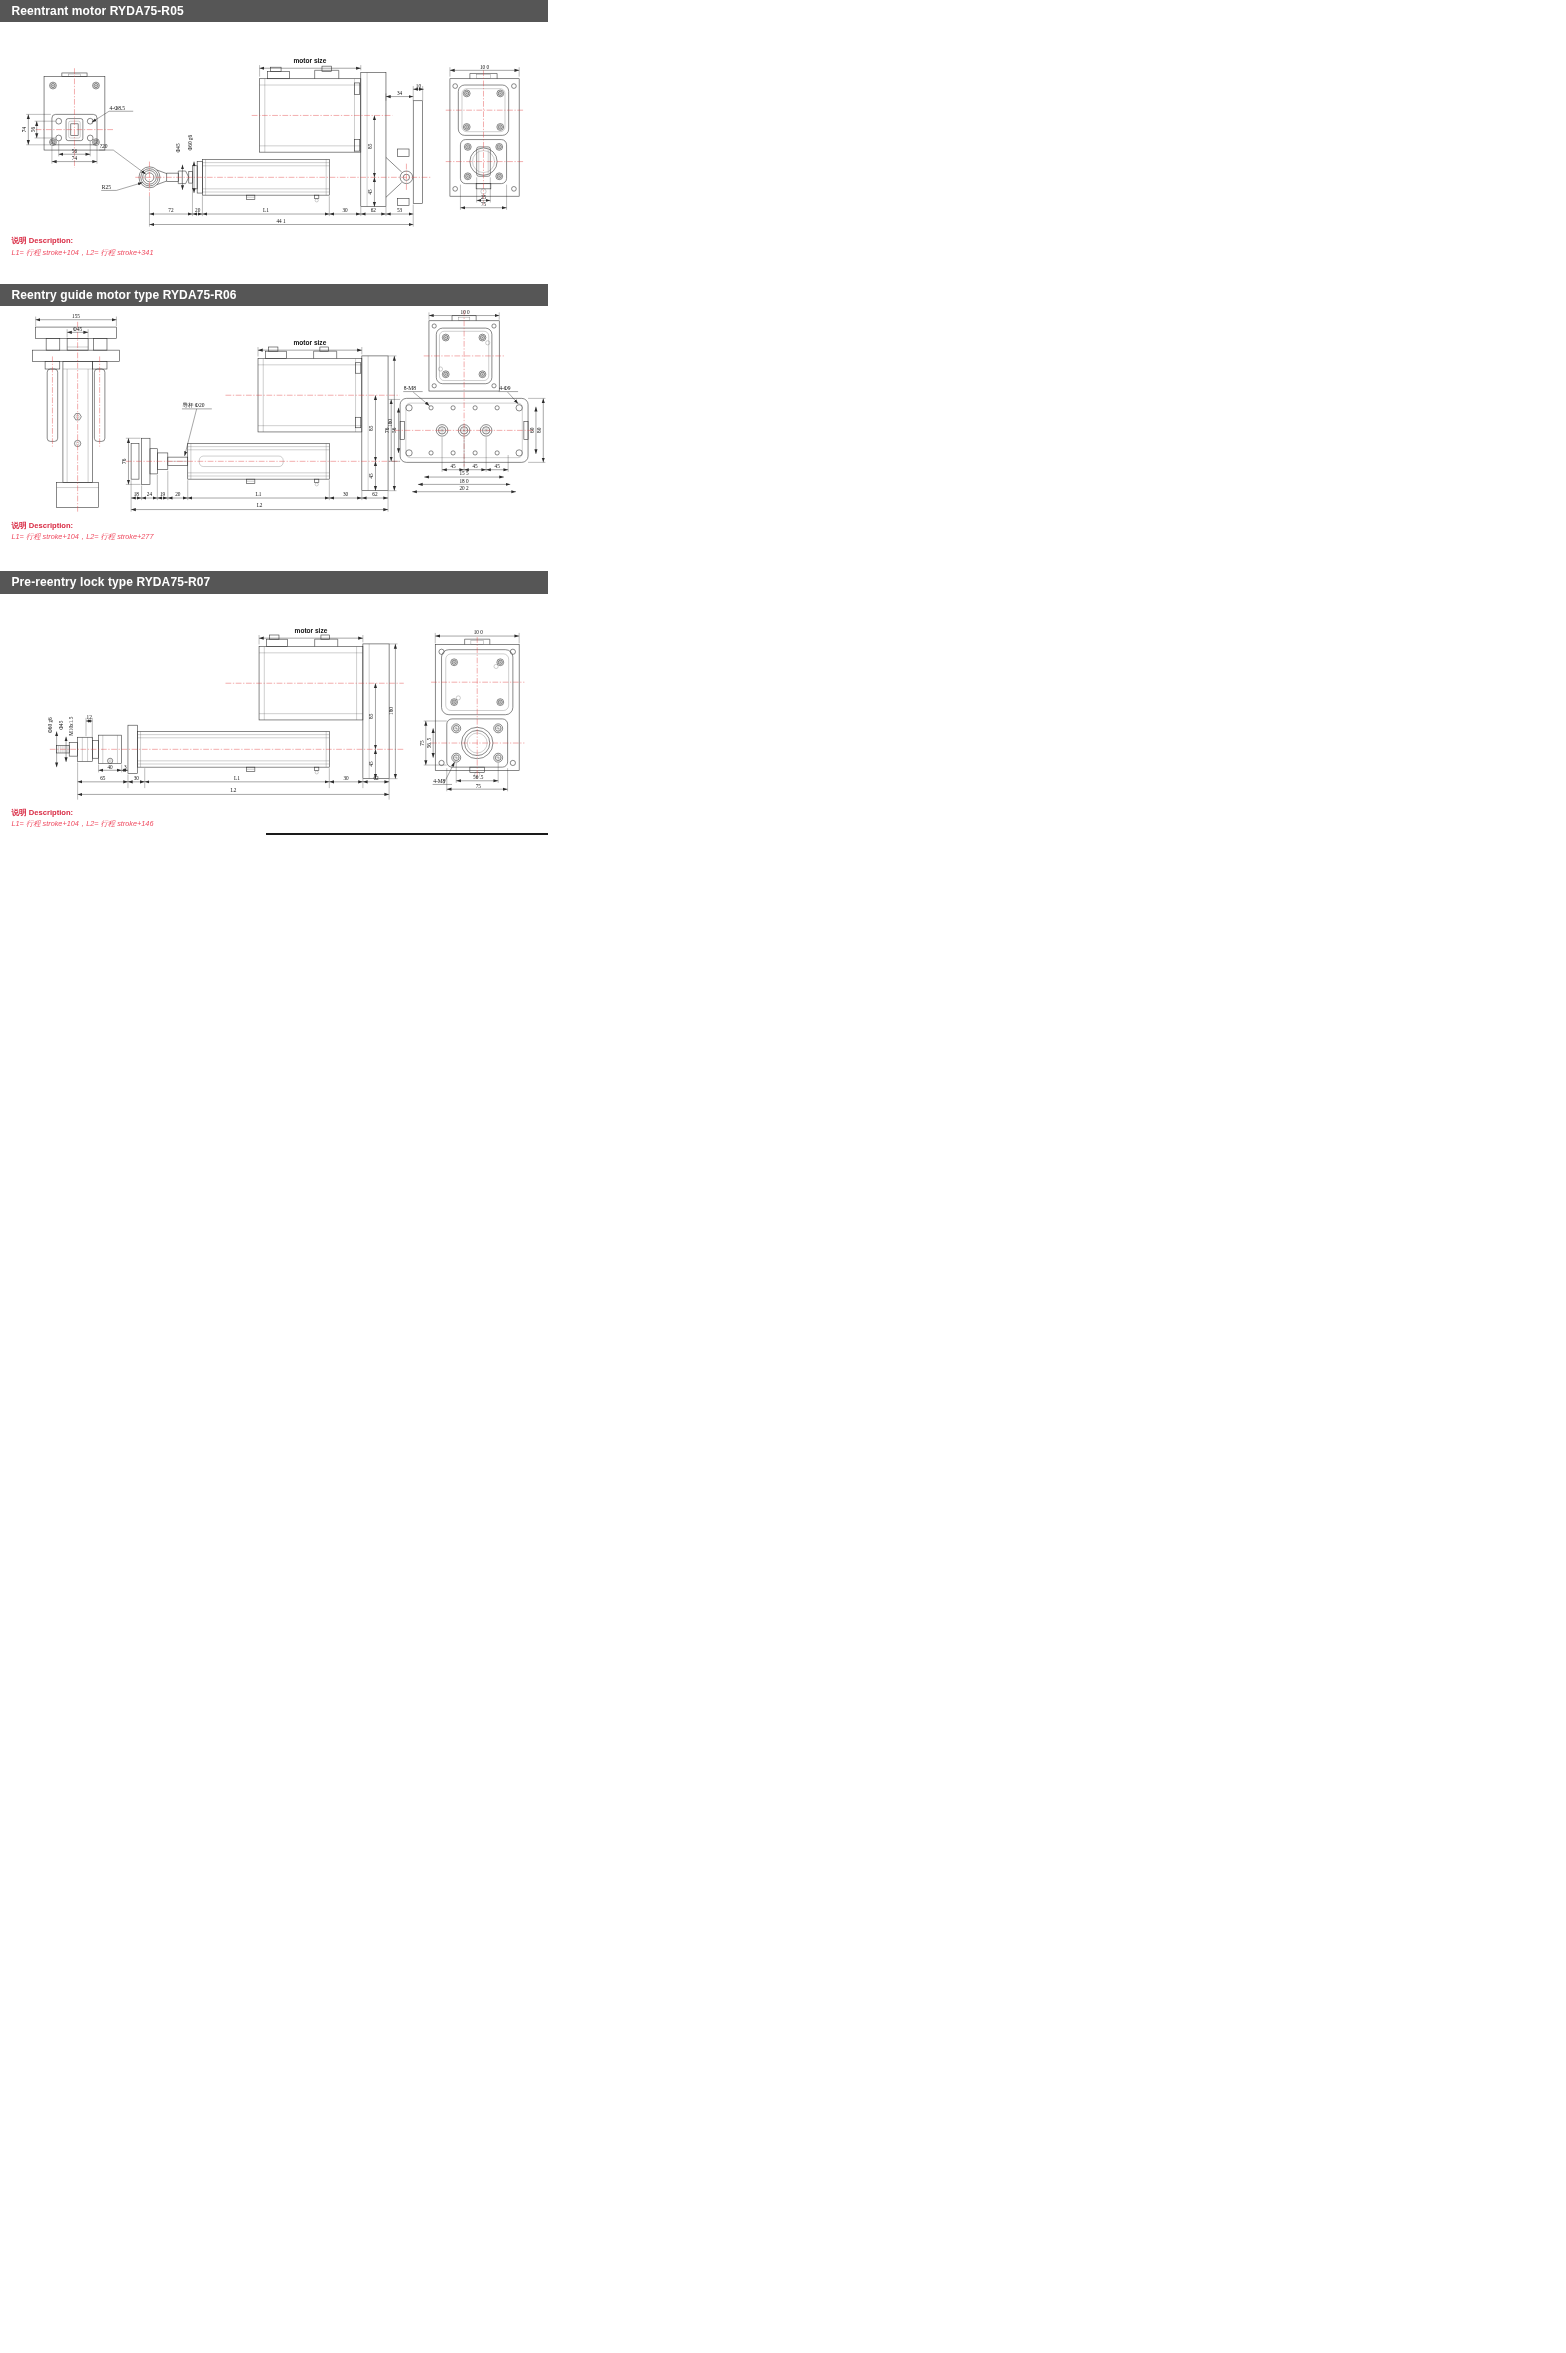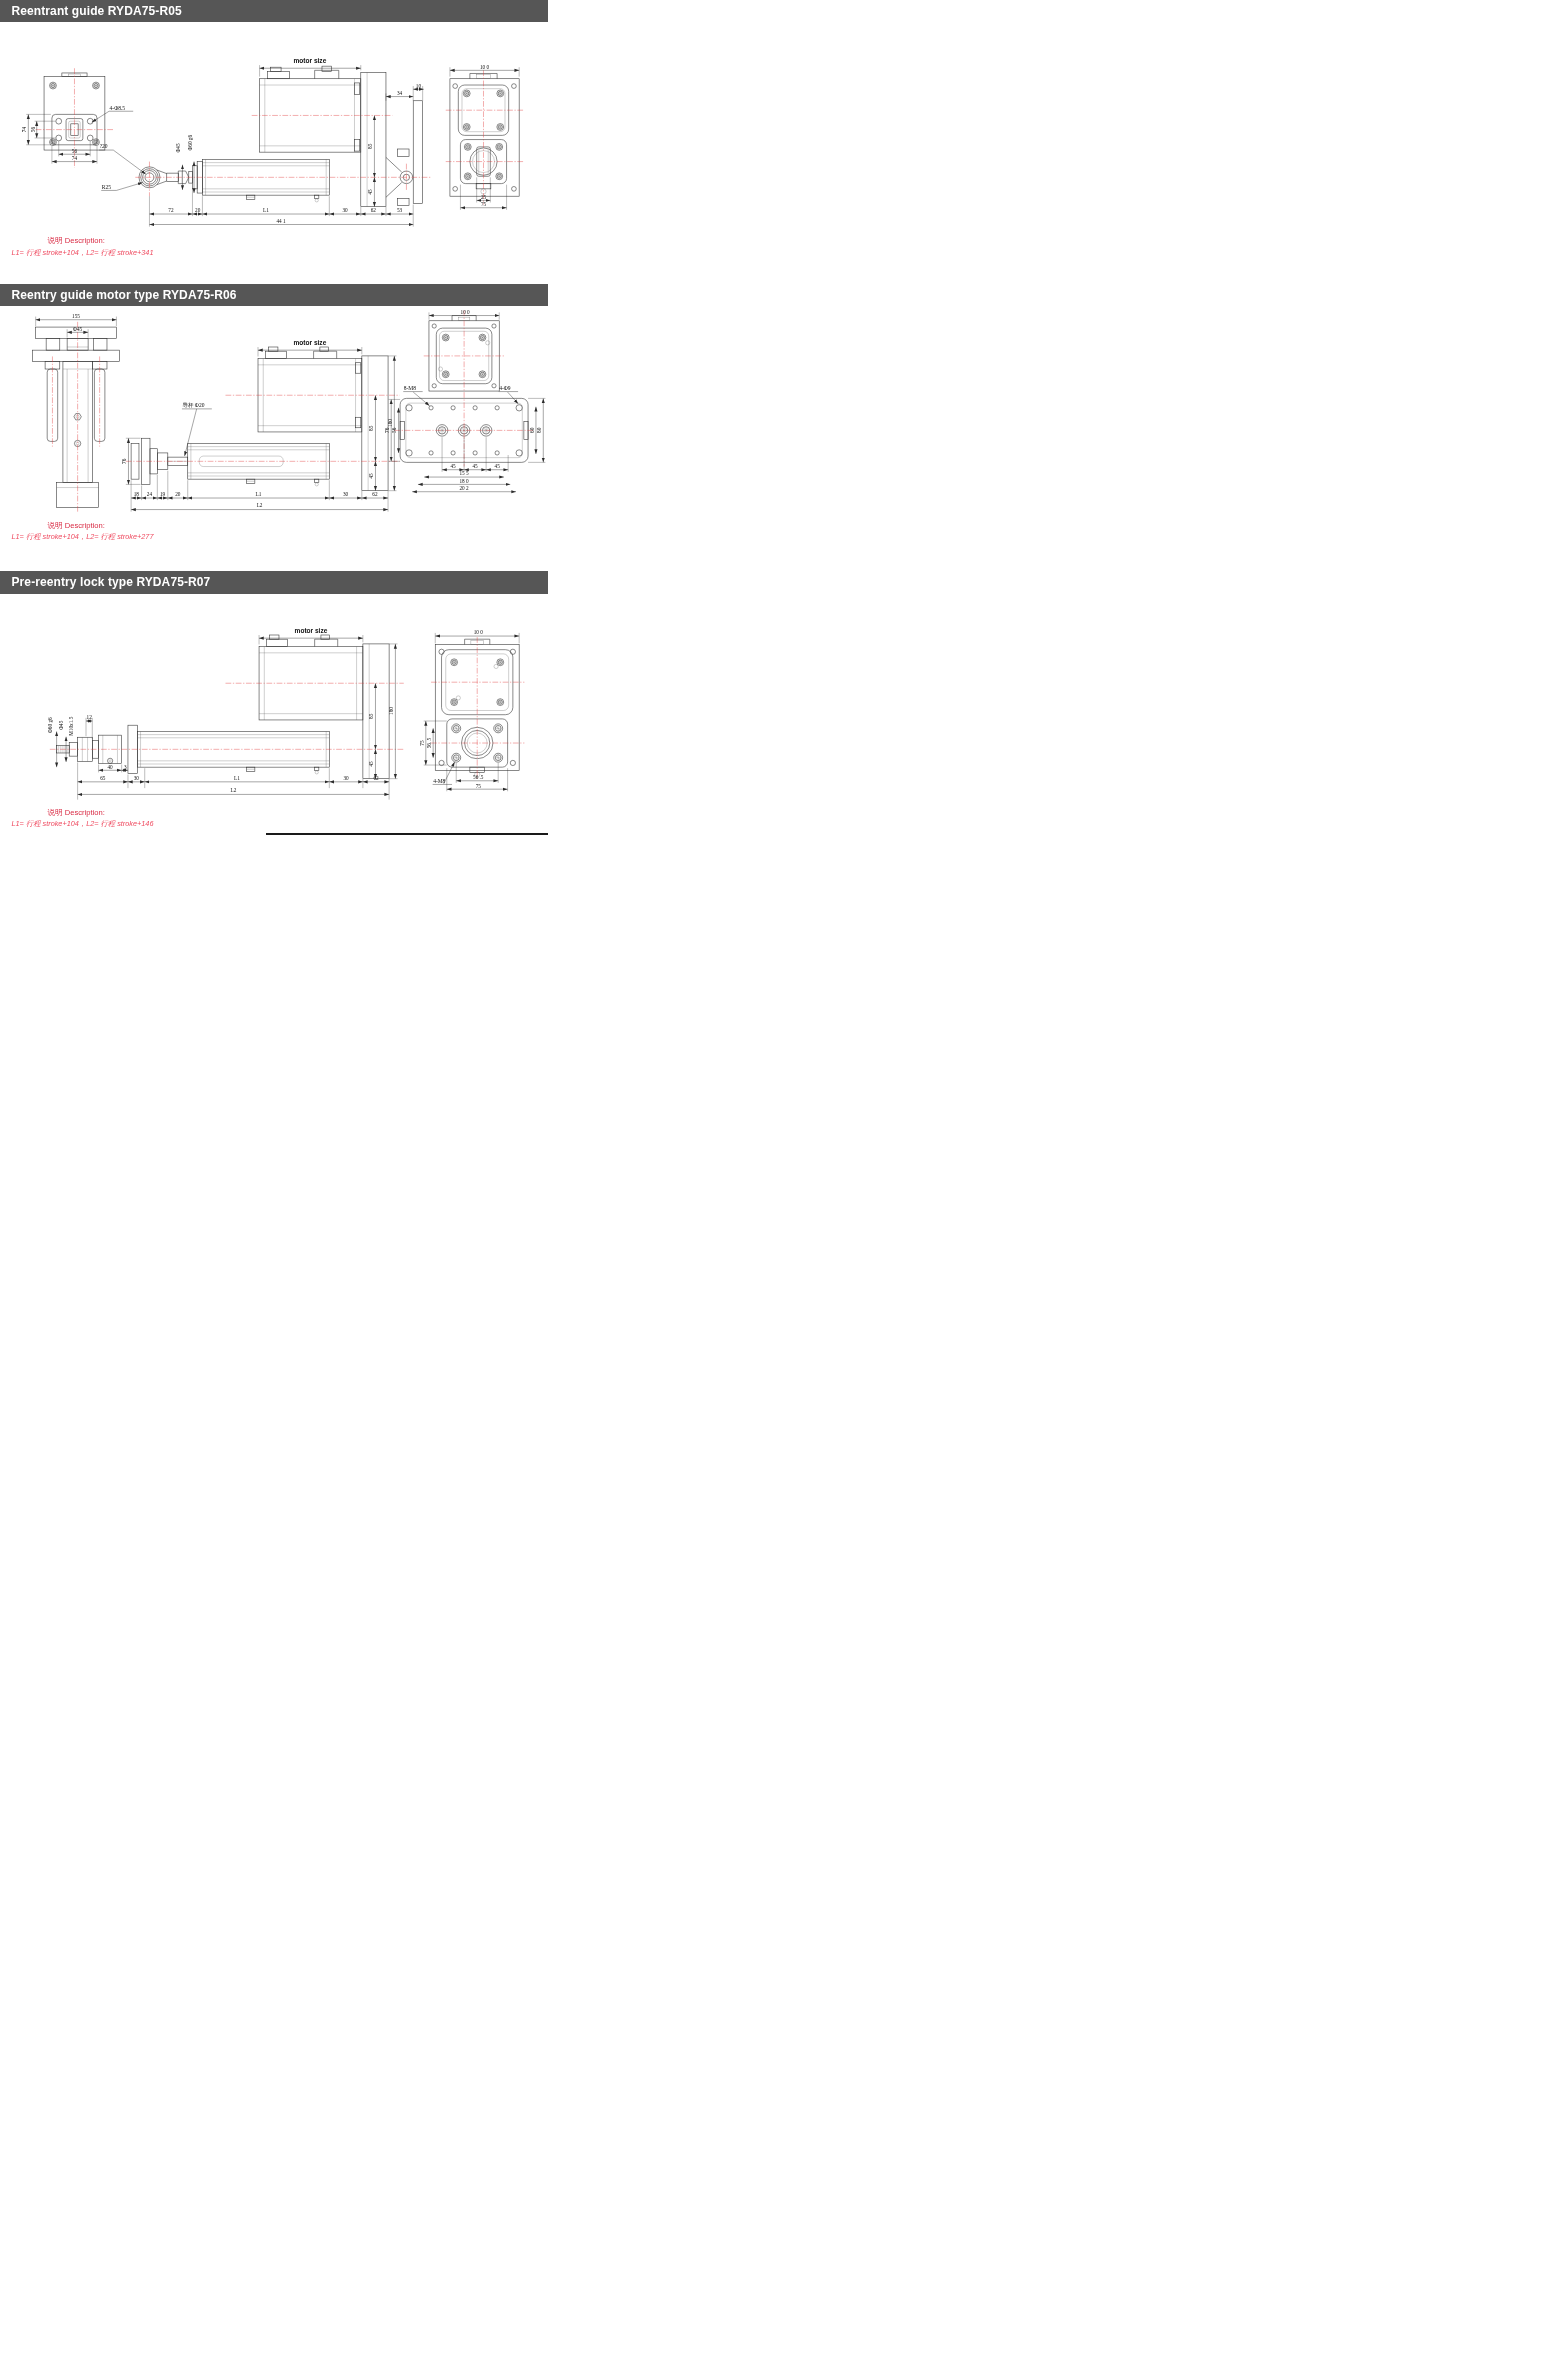--- a/index.html
+++ b/index.html
@@ -3,21 +3,21 @@
 <meta charset="utf-8">
 <style>
   html,body { margin:0; padding:0; background:#ffffff; }
   body { width:548px; font-family:"Liberation Sans", sans-serif; }
   .page { width:548px; position:relative; background:#fff; }
 
   .bar { background:#565656; color:#ffffff; padding:3.7px 0 4.7px 11.5px; }
   .bar .t { font-size:12px; font-weight:bold; letter-spacing:0.1px; }
 
   .desc { margin:3.1px 0 0 11.5px; }
-  .desc .dl { color:#d92b44; font-size:7.6px; font-weight:normal;margin-left:36px; }
+  .desc .dl { color:#d92b44; font-size:7.6px; font-weight:bold; }
   .desc .dt { color:#ef4b60; font-size:7.3px; margin-top:1.6px;font-style:italic; }
 
   .gap-a { height:26px; } .gap-b { height:29px; }
 
   svg.drawing { display:block; }
   .ln  { fill:none; stroke:#333; stroke-width:1.1; }
   .thn { fill:none; stroke:#555; stroke-width:0.55; }
   .cl  { fill:none; stroke:#e23c3c; stroke-width:0.8; stroke-dasharray:11 3 2.5 3; }
   .dim { fill:none; stroke:#2b2b2b; stroke-width:0.8; }
   .ext { fill:none; stroke:#2b2b2b; stroke-width:0.6; }
@@ -26,21 +26,21 @@
   text.ms { font-family:"Liberation Sans", sans-serif; font-size:12.5px; font-weight:bold; fill:#111; text-anchor:middle; }
 
   .bottomline { margin-left:48.5%; height:1.6px; background:#1a1a1a; margin-top:4.2px; }
 </style>
 </head>
 <body>
 
 <div class="page">
 
   <div class="bar">
-    <div class="t">Reentrant guide RYDA75-R05</div>
+    <div class="t">Reentrant motor RYDA75-R05</div>
   </div>
 
   <svg class="drawing" width="548" height="211" viewBox="0 0 1045 402">
     <defs>
       <marker id="ah1" orient="auto-start-reverse" markerUnits="userSpaceOnUse" markerWidth="10" markerHeight="8" refX="9" refY="3" viewBox="0 0 10 6">
           <path d="M0,0L9,3L0,6z" fill="#2b2b2b"></path>
         </marker>
       <g id="scr1">
           <circle r="6.5" class="ln"></circle>
           <circle r="4" class="ln"></circle>

